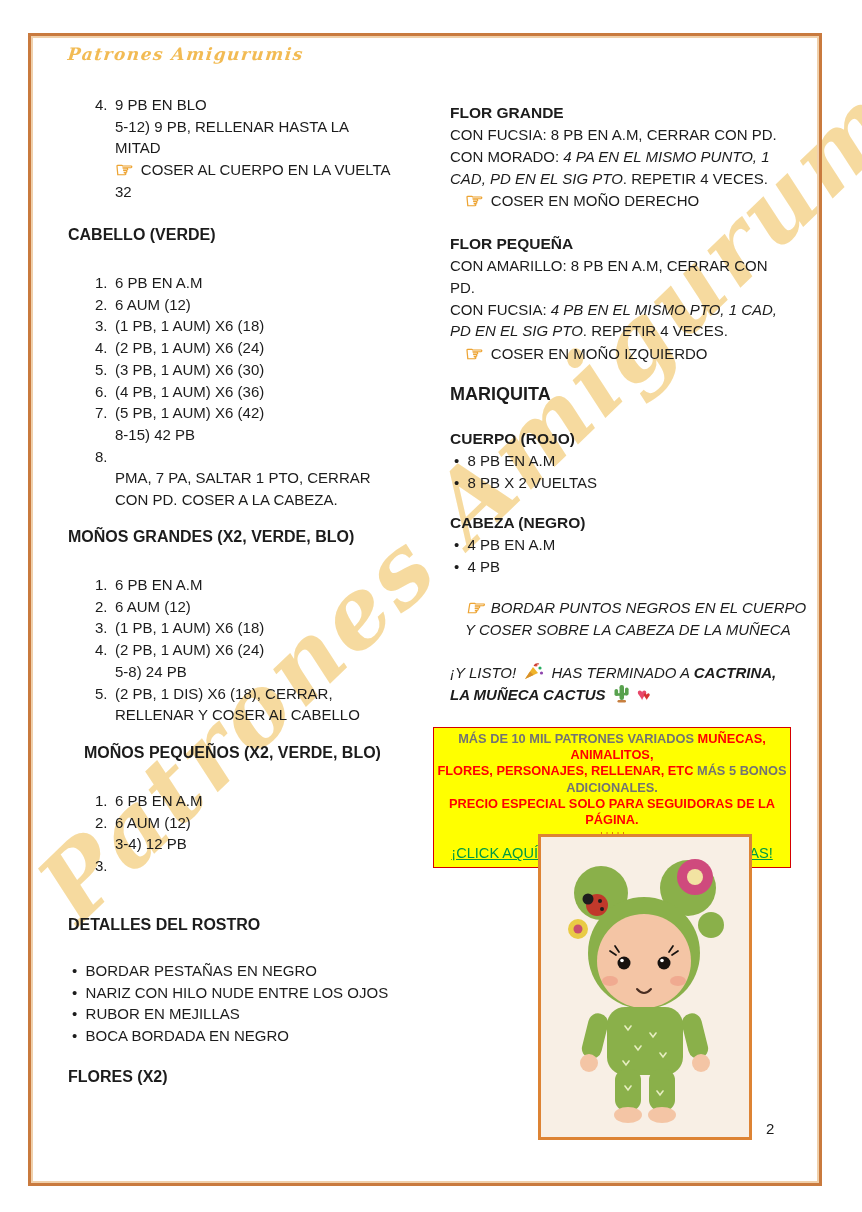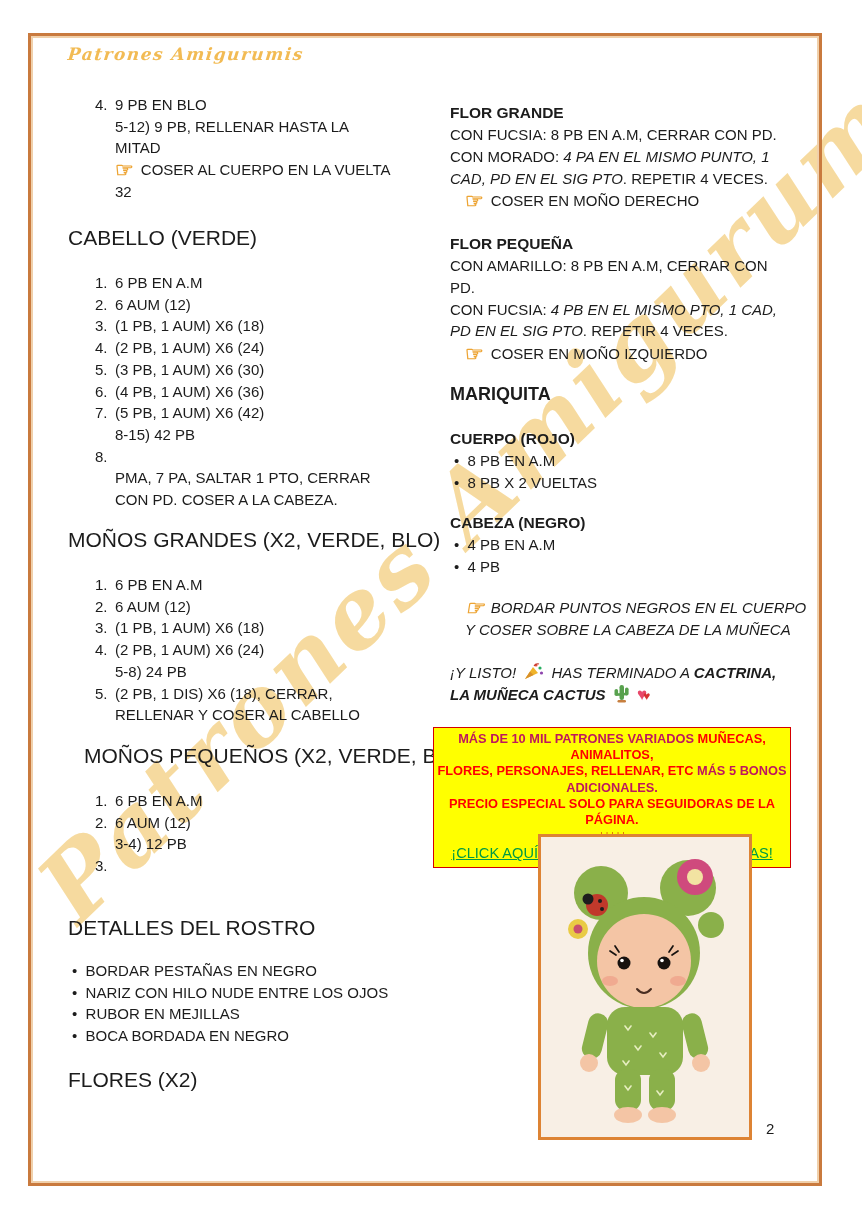--- a/index.html
+++ b/index.html
@@ -25,21 +25,21 @@
   }
   .watermark {
     position:absolute; left:16px; top:862px; z-index:1;
     font-family:"DejaVu Serif", serif; font-style:italic; font-weight:bold;
     font-size:96px; letter-spacing:4px; white-space:nowrap;
     color:#f1c565; opacity:0.62;
     transform:rotate(-44deg); transform-origin:0 0;
     pointer-events:none;
   }
   .col-block { position:absolute; z-index:2; }
-  .h1 { font-size:21px; font-weight:normal; }
+  .h1 { font-size:16px; font-weight:bold; }
   .h1-big { font-size:18px; font-weight:bold; }
   .h2 { font-size:15.5px; font-weight:bold; line-height:21.8px; }
   .body-line { font-size:15px; line-height:21.8px; }
   .li-row { display:flex; font-size:15px; line-height:21.7px; }
   .li-num { width:40px; text-align:left; padding-left:27px; flex:none; }
   .li-text { padding-left:7px; }
   .bullet-row { font-size:15px; line-height:21.7px; padding-left:4px; }
   .bullet-row::before { content:"\2022\00a0\00a0"; }
   .italic { font-style:italic; }
   .bold { font-weight:bold; }
@@ -49,21 +49,21 @@
     display:inline-block;
   }
   .note-line { font-size:15px; line-height:21.8px;margin-left:15px; }
   .promo-box {
     position:absolute; left:433px; top:727px; width:358px; z-index:2;
     background:#ffff00; border:1px solid #d40000;
     text-align:center; padding:3px 2px 4px 2px;
   }
   .promo-line { font-size:12.8px; font-weight:bold; line-height:16.2px; }
   .promo-red { color:#ff0000; }
-  .promo-black { color:#be185d; }
+  .promo-black { color:#737373; }
   .promo-arrows { color:#cc0000; font-size:13px; font-weight:bold; line-height:14px; letter-spacing:-1px; }
   .promo-link-line { line-height:19px; margin-top:1px; }
   .promo-link { color:#009a44; font-size:14.6px; text-decoration:underline; }
   .photo-frame {
     position:absolute; left:538px; top:834px; width:214px; height:306px; z-index:2;
     border:3px solid #dd8334; background:#f8efe5;
     display:flex; align-items:center; justify-content:center;
   }
   .page-number { position:absolute; left:766px; top:1120px; font-size:15px; z-index:2; }
   .heart-glyph { display:inline-block; line-height:1; }

